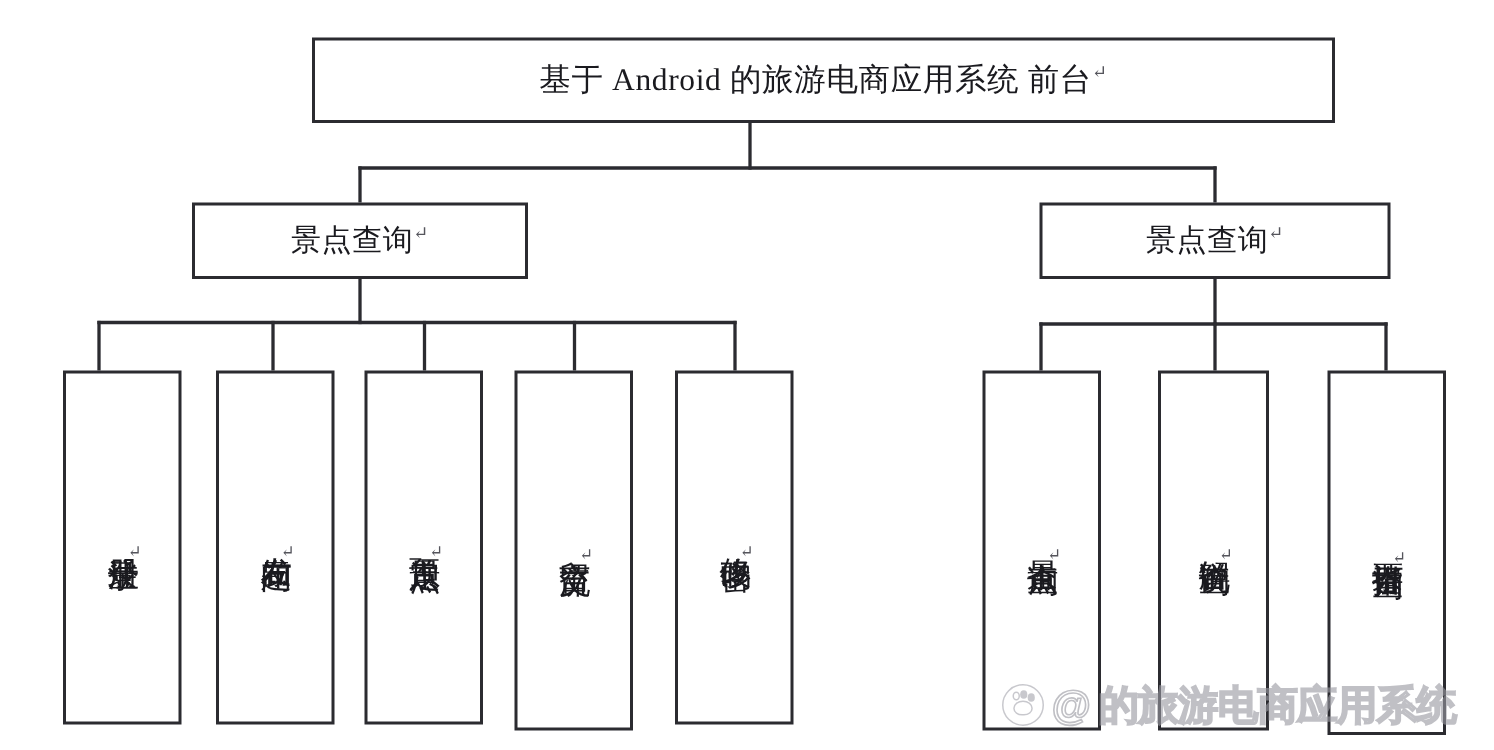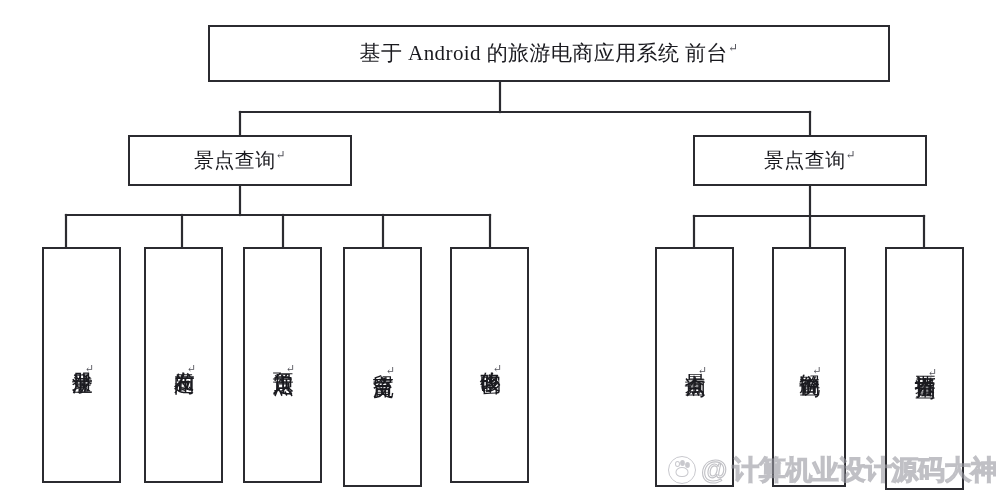--- a/index.html
+++ b/index.html
@@ -221,16 +221,16 @@
   <div class="node node-l3" id="node-guide">
     <span class="label"><span>解说查询</span><span class="ret">↵</span></span>
   </div>
   <div class="node node-l3" id="node-tick">
     <span class="label"><span>订票指引查询</span><span class="ret">↵</span></span>
   </div>
 
   <div id="watermark">
     <span class="wm-paw"></span>
     <span class="wm-at">@</span>
-    <span class="wm-text">计算机业设计源码大神</span>
+    <span class="wm-text">的旅游电商应用系统</span>
   </div>
 
 </div>
 
 </body></html>

